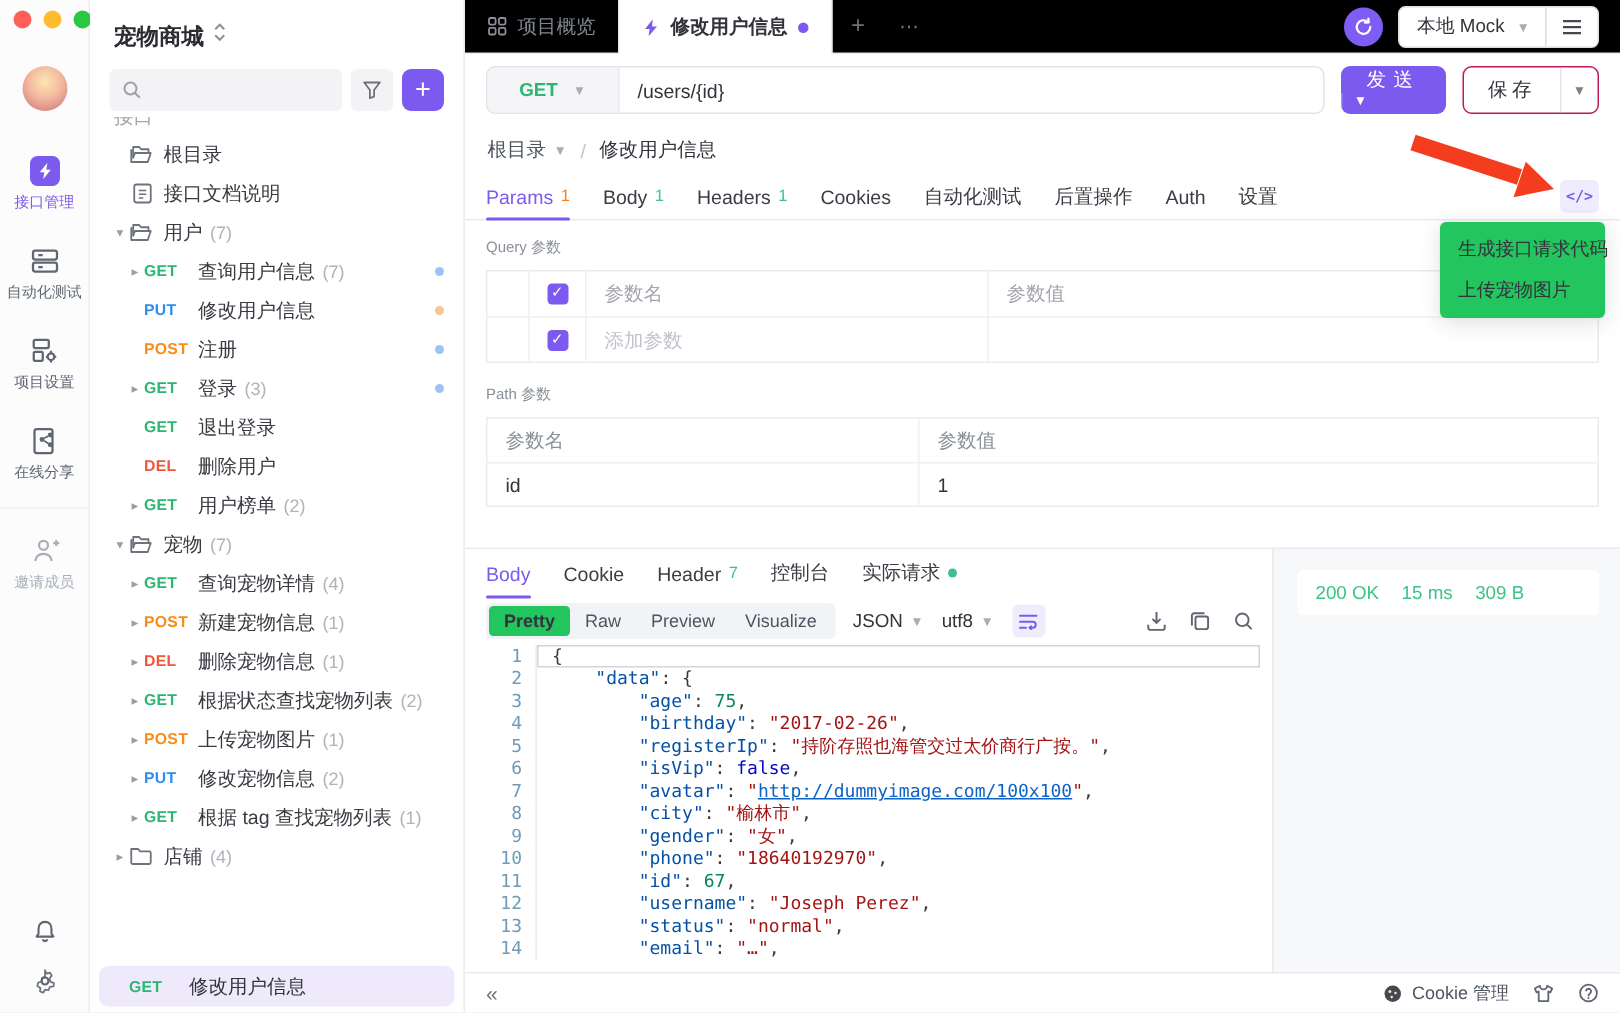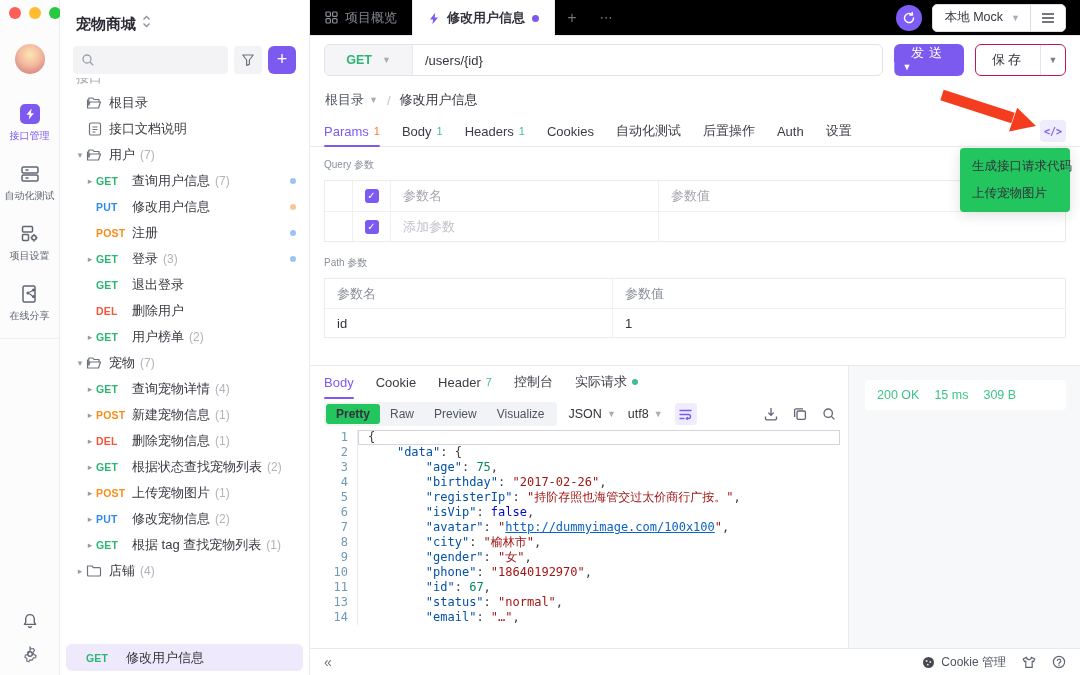--- a/index.html
+++ b/index.html
@@ -180,20 +180,28 @@
           <svg width="22" height="22" viewBox="0 0 22 22" class="i">
             <rect x="4" y="3" width="12" height="16" rx="1.5" fill="none" stroke="#5f6672" stroke-width="1.5"></rect>
             <circle cx="14.5" cy="13.5" r="1.6" fill="#5f6672"></circle>
             <circle cx="9" cy="10" r="1.6" fill="#5f6672"></circle>
             <circle cx="14.5" cy="7" r="1.6" fill="#5f6672"></circle>
             <path d="M10.3 9.2l3-1.5M10.4 10.8l2.8 1.9" stroke="#5f6672" stroke-width="1.2"></path>
           </svg>
           <div class="rlb">在线分享</div>
         </div>
         <div class="rail-sep"></div>
+        <div class="rail-item dim">
+          <svg width="22" height="22" viewBox="0 0 22 22" class="i">
+            <circle cx="10" cy="7.5" r="3" fill="none" stroke="#a9aeb8" stroke-width="1.5"></circle>
+            <path d="M4.5 18c.5-3 2.7-4.7 5.5-4.7s5 1.7 5.5 4.7" fill="none" stroke="#a9aeb8" stroke-width="1.5"></path>
+            <path d="M16.5 6h4M18.5 4v4" stroke="#a9aeb8" stroke-width="1.5"></path>
+          </svg>
+          <div class="rlb">邀请成员</div>
+        </div>
       </div>
     <div class="rail-bottom">
       <span>
         <svg class="i" width="18" height="18" viewBox="0 0 18 18">
             <path d="M9 2.6c-2.6 0-4.3 1.9-4.3 4.5v3.2L3.4 12.4h11.2l-1.3-2.1V7.1c0-2.6-1.7-4.5-4.3-4.5z" fill="none" stroke="#5f6672" stroke-width="1.4" stroke-linejoin="round"></path>
             <path d="M7.4 14.3a1.7 1.7 0 0 0 3.2 0" fill="none" stroke="#5f6672" stroke-width="1.4"></path>
           </svg>
       </span>
       <span>
         <svg class="i" width="18" height="18" viewBox="0 0 18 18">
@@ -609,20 +617,24 @@
             </div>
             <div class="cl">
               <span class="ln">10</span>
               <span class="lc"><span class="tk-p">        </span><span class="tk-k">"phone"</span><span class="tk-p">: </span><span class="tk-s">"18640192970"</span><span class="tk-p">,</span></span>
             </div>
             <div class="cl">
               <span class="ln">11</span>
               <span class="lc"><span class="tk-p">        </span><span class="tk-k">"id"</span><span class="tk-p">: </span><span class="tk-n">67</span><span class="tk-p">,</span></span>
             </div>
             <div class="cl">
+              <span class="ln">12</span>
+              <span class="lc"><span class="tk-p">        </span><span class="tk-k">"username"</span><span class="tk-p">: </span><span class="tk-s">"Joseph Perez"</span><span class="tk-p">,</span></span>
+            </div>
+            <div class="cl">
               <span class="ln">13</span>
               <span class="lc"><span class="tk-p">        </span><span class="tk-k">"status"</span><span class="tk-p">: </span><span class="tk-s">"normal"</span><span class="tk-p">,</span></span>
             </div>
             <div class="cl">
               <span class="ln">14</span>
               <span class="lc"><span class="tk-p">        </span><span class="tk-k">"email"</span><span class="tk-p">: </span><span class="tk-s">"…"</span><span class="tk-p">,</span></span>
             </div>
           </div>
       </div>
       <div class="resp-right">

